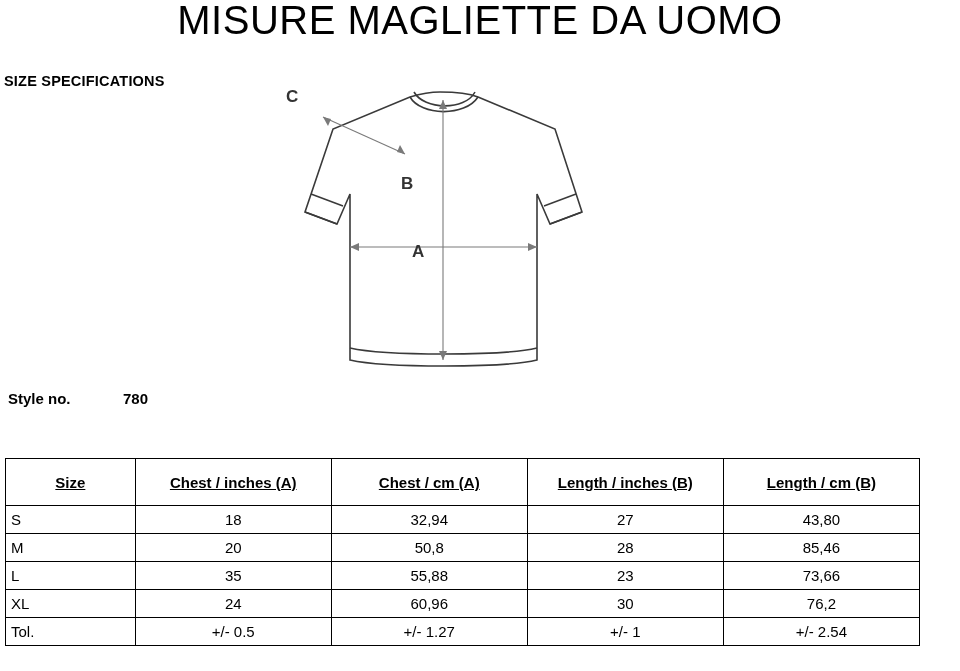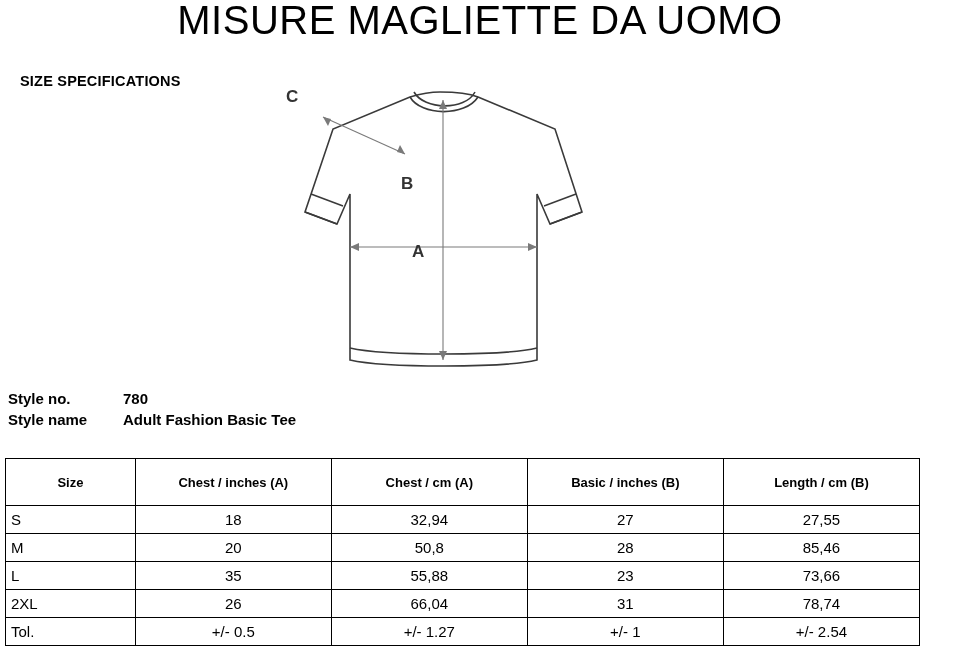--- a/index.html
+++ b/index.html
@@ -27,21 +27,21 @@
     width: 960px;
     text-align: center;
     font-size: 40px;
     font-weight: normal;
     letter-spacing: 0.5px;
     font-family: "Liberation Sans", sans-serif;
   }
   .size-spec-label {
     position: absolute;
     top: 73px;
-    left: 20px;
+    left: 4px;
     font-size: 14.5px;
     font-weight: bold;
     letter-spacing: 0.2px;
   }
   .diagram-wrap {
     position: absolute;
     top: 72px;
     left: 225px;
     width: 400px;
     height: 305px;
@@ -77,21 +77,22 @@
   table.size-table td {
     border: 1px solid #000000;
     padding: 0;
     height: 27px;
     text-align: center;
     font-weight: normal;
   }
   table.size-table thead th {
     font-weight: bold;
     height: 46px;
-    font-size: 13px;
+    font-size: 15px;
+    text-decoration: underline;
   }
   table.size-table tbody td.size-cell {
     text-align: left;
     padding-left: 5px;
     width: 125px;
   }
   table.size-table thead th.size-head {
     width: 125px;
   }
   .col-w {
@@ -155,64 +156,60 @@
       <text x="176" y="117" font-family="Liberation Sans, sans-serif" font-size="17" font-weight="bold" fill="#333333">B</text>
       <text x="187" y="185" font-family="Liberation Sans, sans-serif" font-size="17" font-weight="bold" fill="#333333">A</text>
     </svg>
   </div>
 
   <div class="style-block">
     <div class="style-row">
       <span class="style-key">Style no.</span>
       <span class="style-val">780</span>
     </div>
-    <div class="style-row">
-      <span class="style-key">Style name</span>
-      <span class="style-val">Adult Fashion Basic Tee</span>
-    </div>
   </div>
 
   <table class="size-table">
     <thead>
       <tr>
         <th class="size-head">Size</th>
         <th class="col-w">Chest / inches (A)</th>
         <th class="col-w">Chest / cm (A)</th>
-        <th class="col-w">Basic / inches (B)</th>
+        <th class="col-w">Length / inches (B)</th>
         <th class="col-w">Length / cm (B)</th>
       </tr>
     </thead>
     <tbody>
       <tr>
         <td class="size-cell">S</td>
         <td>18</td>
         <td>32,94</td>
         <td>27</td>
-        <td>27,55</td>
+        <td>43,80</td>
       </tr>
       <tr>
         <td class="size-cell">M</td>
         <td>20</td>
         <td>50,8</td>
         <td>28</td>
         <td>85,46</td>
       </tr>
       <tr>
         <td class="size-cell">L</td>
         <td>35</td>
         <td>55,88</td>
         <td>23</td>
         <td>73,66</td>
       </tr>
       <tr>
-        <td class="size-cell">2XL</td>
-        <td>26</td>
-        <td>66,04</td>
-        <td>31</td>
-        <td>78,74</td>
+        <td class="size-cell">XL</td>
+        <td>24</td>
+        <td>60,96</td>
+        <td>30</td>
+        <td>76,2</td>
       </tr>
       <tr>
         <td class="size-cell">Tol.</td>
         <td>+/- 0.5</td>
         <td>+/- 1.27</td>
         <td>+/- 1</td>
         <td>+/- 2.54</td>
       </tr>
     </tbody>
   </table>

